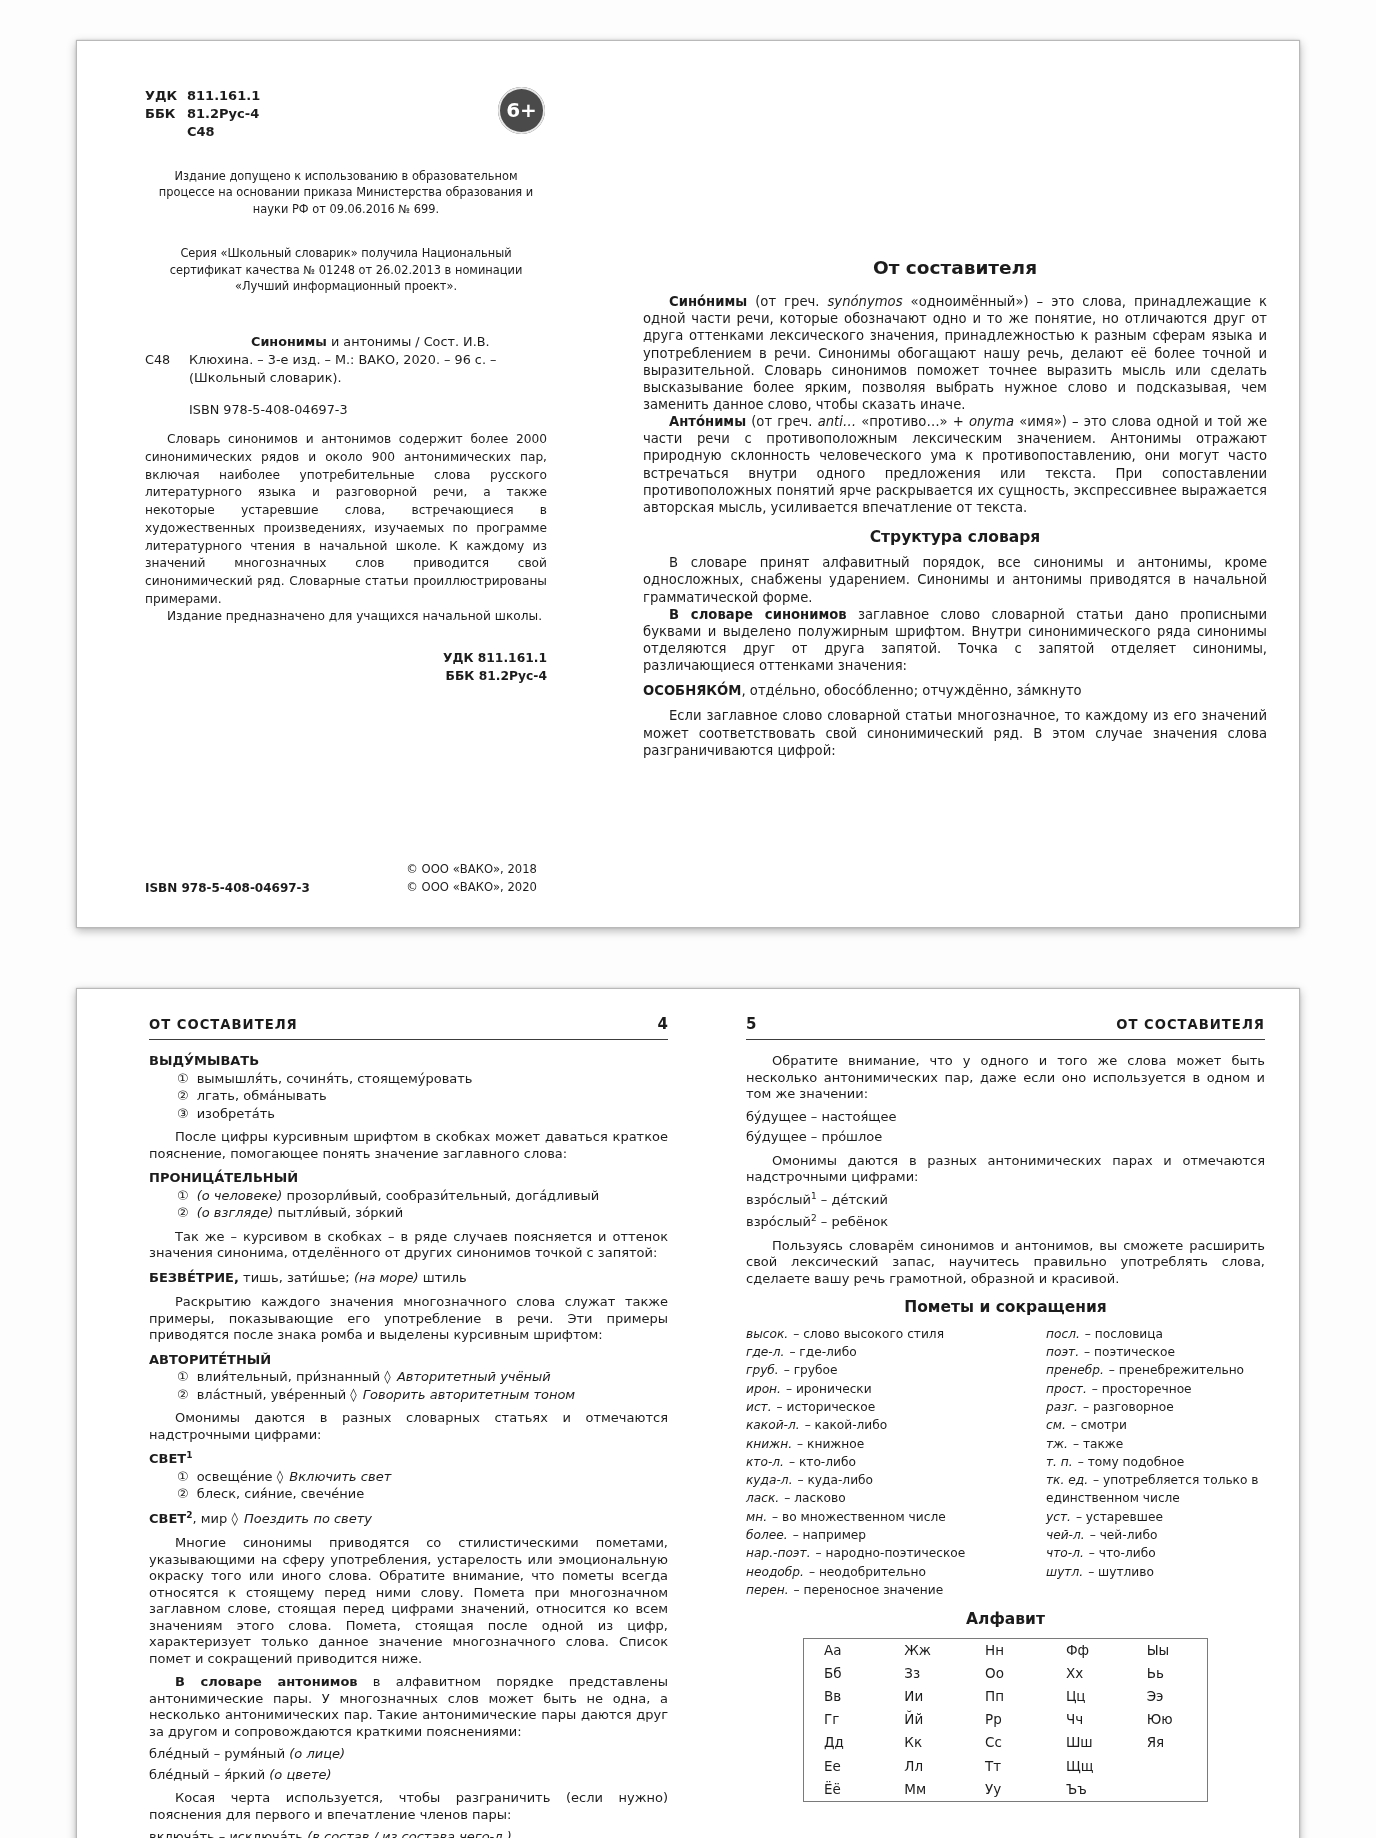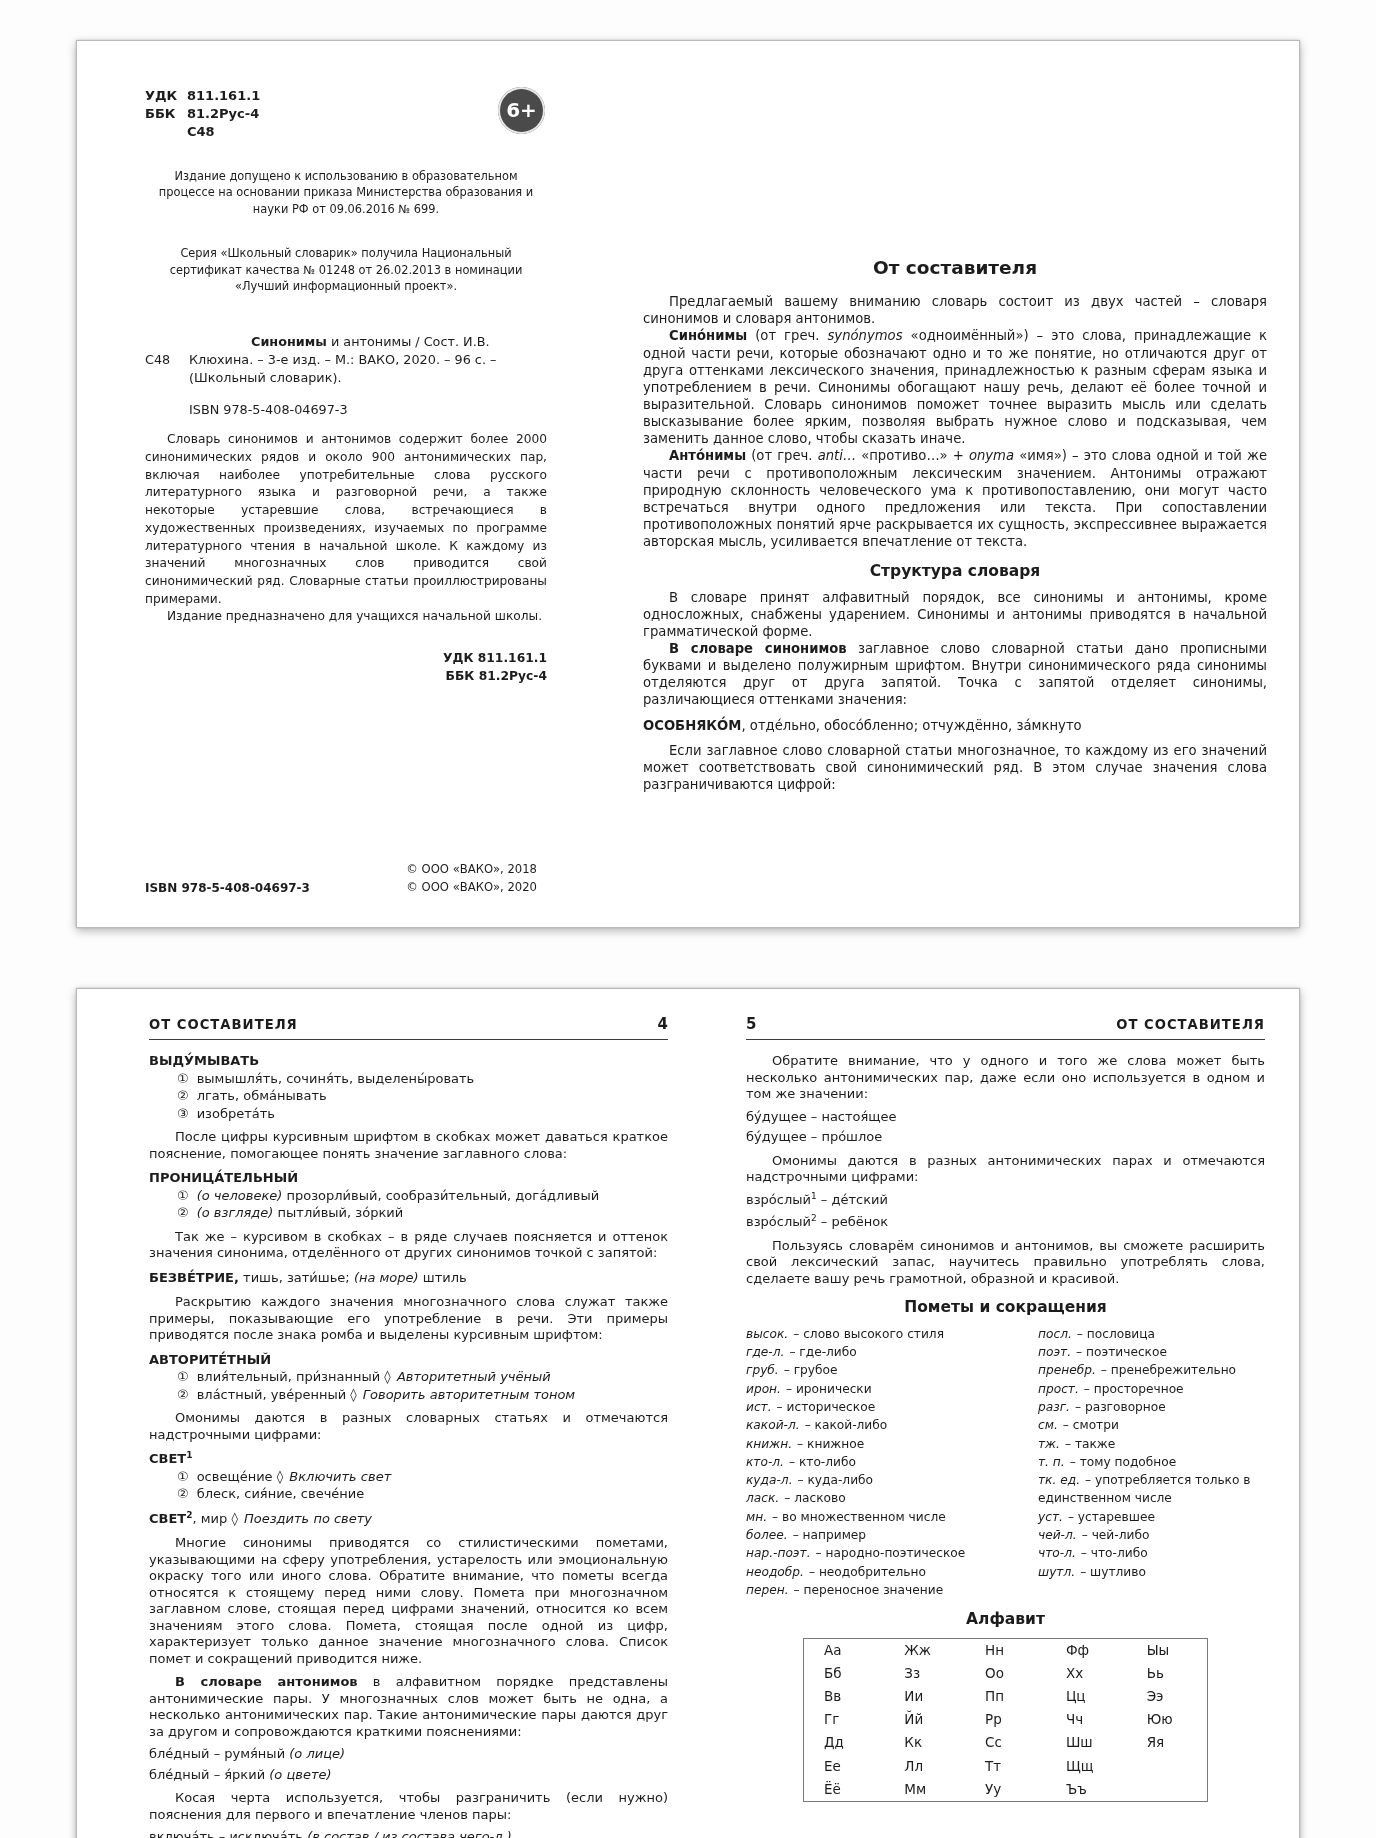--- a/index.html
+++ b/index.html
@@ -74,21 +74,21 @@
   .pg-num { font-size:15px; letter-spacing:0; }
   .headword { font-weight:bold; margin-top:8px; }
   .entry-lines { padding-left:28px; margin-bottom:2px; }
   .entry-line { margin:1px 0; }
   .num { margin-right:8px; font-size:13px; }
   .dia { margin-right:2px; }
   .pg .jp { margin-top:7px; }
   .pair-list { margin:6px 0; }
   .pair-line { margin:4px 0 0; }
   p.pair-line { margin:6px 0 0; }
-  .pomety { display:flex; margin-top:4px; font-size:12.2px; line-height:1.5; }
+  .pomety { display:flex; margin-top:4px; font-size:12.2px; line-height:1.5;gap:8px; }
   .pomety-left  { width:278px; margin-right:14px; }
   .pomety-right { flex:1; }
   .abbr { margin-right:5px; }
   .alpha-table { width:405px; margin:8px auto 0; border-collapse:collapse; border:1px solid #7a7a7a; font-size:13.5px; }
   .alpha-table td { width:20%; padding:3px 0 3px 20px; }
 </style>
 </head>
 <body>
 
 <div class="card top">
@@ -124,21 +124,20 @@
       <div class="isbn-bold">ISBN 978-5-408-04697-3</div>
       <div class="copyrights">
         <div>© ООО «ВАКО», 2018</div>
         <div>© ООО «ВАКО», 2020</div>
       </div>
     </div>
   </div>
 
   <div class="tp-right">
     <h1 class="compiler-title">От составителя</h1>
-    <p class="jp">Предлагаемый вашему вниманию словарь состоит из двух частей – словаря синонимов и словаря антонимов.</p>
     <p class="jp"><b>Сино́нимы</b><span> (от греч. </span><i>synónymos</i><span> «одноимённый») – это слова, принадлежащие к одной части речи, которые обозначают одно и то же понятие, но отличаются друг от друга оттенками лексического значения, принадлежностью к разным сферам языка и употреблением в речи. Синонимы обогащают нашу речь, делают её более точной и выразительной. Словарь синонимов поможет точнее выразить мысль или сделать высказывание более ярким, позволяя выбрать нужное слово и подсказывая, чем заменить данное слово, чтобы сказать иначе.</span></p>
     <p class="jp"><b>Анто́нимы</b><span> (от греч. </span><i>anti…</i><span> «противо…» + </span><i>onyma</i><span> «имя») – это слова одной и той же части речи с противоположным лексическим значением. Антонимы отражают природную склонность человеческого ума к противопоставлению, они могут часто встречаться внутри одного предложения или текста. При сопоставлении противоположных понятий ярче раскрывается их сущность, экспрессивнее выражается авторская мысль, усиливается впечатление от текста.</span></p>
     <h2 class="section-title">Структура словаря</h2>
     <p class="jp">В словаре принят алфавитный порядок, все синонимы и антонимы, кроме односложных, снабжены ударением. Синонимы и антонимы приводятся в начальной грамматической форме.</p>
     <p class="jp"><b>В словаре синонимов</b><span> заглавное слово словарной статьи дано прописными буквами и выделено полужирным шрифтом. Внутри синонимического ряда синонимы отделяются друг от друга запятой. Точка с запятой отделяет синонимы, различающиеся оттенками значения:</span></p>
     <p class="entry-inline"><b>ОСОБНЯКО́М</b><span>, отде́льно, обосо́бленно; отчуждённо, за́мкнуто</span></p>
     <p class="jp">Если заглавное слово словарной статьи многозначное, то каждому из его значений может соответствовать свой синонимический ряд. В этом случае значения слова разграничиваются цифрой:</p>
   </div>
 </div>
 
@@ -146,21 +145,21 @@
 
   <div class="pg pg4">
     <div class="pg-header">
       <span class="pg-title">ОТ СОСТАВИТЕЛЯ</span>
       <span class="pg-num">4</span>
     </div>
 
     <div class="headword"><b>ВЫДУ́МЫВАТЬ</b></div>
     <div class="entry-lines">
 
-    <div class="entry-line"><span class="num">①</span><i></i><span>вымышля́ть, сочиня́ть, выделены́ровать</span><span class="dia"></span><i></i></div>
+    <div class="entry-line"><span class="num">①</span><i></i><span>вымышля́ть, сочиня́ть, стоящему́ровать</span><span class="dia"></span><i></i></div>
         <div class="entry-line"><span class="num">②</span><i></i><span>лгать, обма́нывать</span><span class="dia"></span><i></i></div>
         <div class="entry-line"><span class="num">③</span><i></i><span>изобрета́ть</span><span class="dia"></span><i></i></div>
       </div>
 
     <p class="jp">После цифры курсивным шрифтом в скобках может даваться краткое пояснение, помогающее понять значение заглавного слова:</p>
 
     <div class="headword"><b>ПРОНИЦА́ТЕЛЬНЫЙ</b></div>
     <div class="entry-lines">
 
     <div class="entry-line"><span class="num">①</span><i>(о человеке) </i><span>прозорли́вый, сообрази́тельный, дога́дливый</span><span class="dia"></span><i></i></div>

